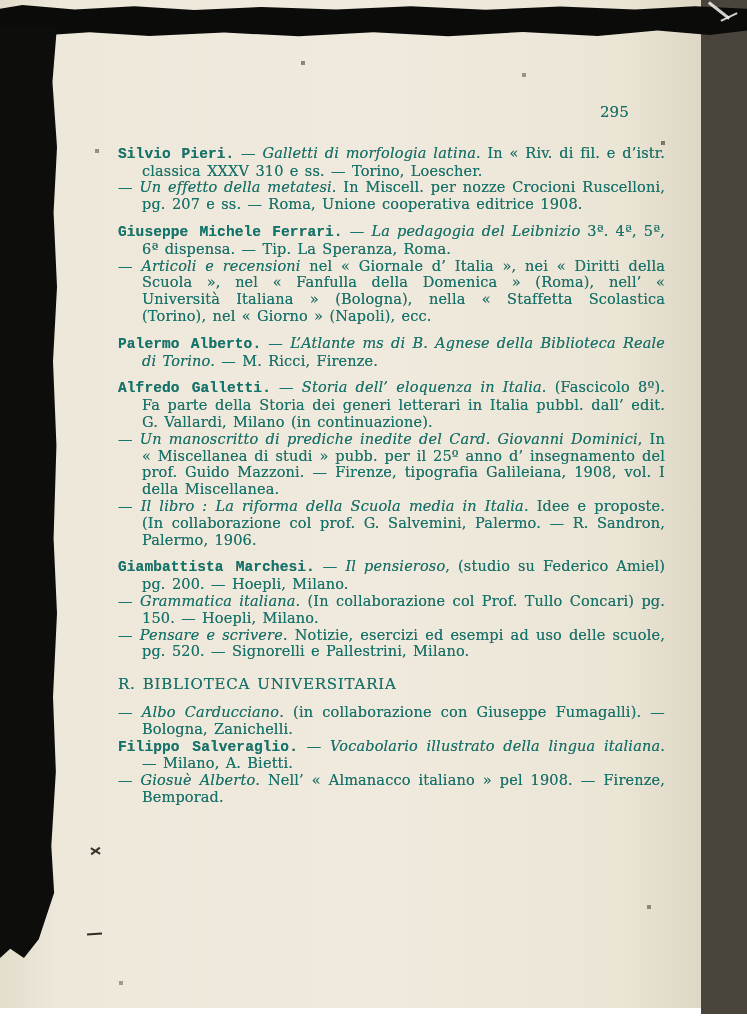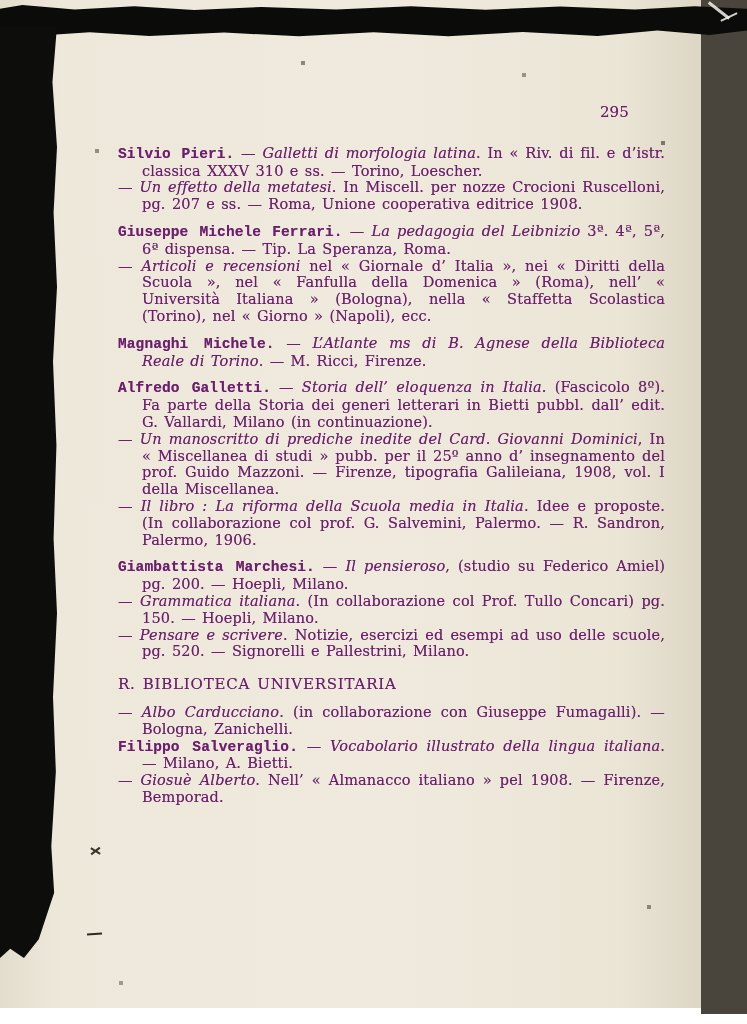--- a/index.html
+++ b/index.html
@@ -42,21 +42,21 @@
   #mark-star::before{transform:rotate(32deg);}
   #mark-star::after{transform:rotate(-38deg);}
   #mark-dash{position:absolute;left:87px;top:933px;width:15px;height:2px;background:#2f2a23;transform:rotate(-4deg);z-index:6;}
   
   #specks{position:absolute;left:0;top:0;width:2px;height:2px;z-index:4;background:transparent;
     box-shadow:302px 62px 0 1px #8d8675, 523px 74px 0 1px #9a9383, 662px 142px 0 1px #7d7666,
                96px 150px 0 1px #978f7d, 648px 906px 0 1px #8d8675, 120px 982px 0 1px #a29a88;}
   
   #content{
     position:absolute;left:118px;top:104px;width:547px;z-index:4;
-    color:#701a75;font-size:14.5px;line-height:16.8px;
+    color:#0f766e;font-size:14.5px;line-height:16.8px;
     letter-spacing:0.15px;word-spacing:1.5px;
     text-shadow:0 0 0.5px rgba(45,35,25,0.55);
   }
   #page-number{text-align:right;padding-right:36px;font-size:15px;margin-bottom:24px;}
   .entry{margin:0 0 10px 0;}
   .par{margin:0;text-align:justify;padding-left:24px;text-indent:-24px;}
   .b{font-weight:700;letter-spacing:0.1px;font-family:Liberation Mono, monospace;}
   .i{font-style:italic;}
   .section-heading{
     text-align:left;margin:16px 0 11px 0;font-size:15px;letter-spacing:0.8px;
@@ -80,24 +80,24 @@
   <div id="bibliography">
       <div class="entry">
         <p class="par"><span class="b">Silvio Pieri.</span><span> — </span><span class="i">Galletti di morfologia latina</span><span>. In « Riv. di fil. e d’istr. classica XXXV 310 e ss. — Torino, Loescher.</span></p>
         <p class="par"><span>— </span><span class="i">Un effetto della metatesi</span><span>. In Miscell. per nozze Crocioni Ruscelloni, pg. 207 e ss. — Roma, Unione cooperativa editrice 1908.</span></p>
       </div>
       <div class="entry">
         <p class="par"><span class="b">Giuseppe Michele Ferrari.</span><span> — </span><span class="i">La pedagogia del Leibnizio</span><span> 3ª. 4ª, 5ª, 6ª dispensa. — Tip. La Speranza, Roma.</span></p>
         <p class="par"><span>— </span><span class="i">Articoli e recensioni</span><span> nel « Giornale d’ Italia », nei « Diritti della Scuola », nel « Fanfulla della Domenica » (Roma), nell’ « Università Italiana » (Bologna), nella « Staffetta Scolastica (Torino), nel « Giorno » (Napoli), ecc.</span></p>
       </div>
       <div class="entry">
-        <p class="par"><span class="b">Magnaghi Michele.</span><span> — </span><span class="i">L’Atlante ms di B. Agnese della Biblioteca Reale di Torino</span><span>. — M. Ricci, Firenze.</span></p>
+        <p class="par"><span class="b">Palermo Alberto.</span><span> — </span><span class="i">L’Atlante ms di B. Agnese della Biblioteca Reale di Torino</span><span>. — M. Ricci, Firenze.</span></p>
       </div>
       <div class="entry">
-        <p class="par"><span class="b">Alfredo Galletti.</span><span> — </span><span class="i">Storia dell’ eloquenza in Italia</span><span>. (Fascicolo 8º). Fa parte della Storia dei generi letterari in Bietti pubbl. dall’ edit. G. Vallardi, Milano (in continuazione).</span></p>
+        <p class="par"><span class="b">Alfredo Galletti.</span><span> — </span><span class="i">Storia dell’ eloquenza in Italia</span><span>. (Fascicolo 8º). Fa parte della Storia dei generi letterari in Italia pubbl. dall’ edit. G. Vallardi, Milano (in continuazione).</span></p>
         <p class="par"><span>— </span><span class="i">Un manoscritto di prediche inedite del Card. Giovanni Dominici</span><span>, In « Miscellanea di studi » pubb. per il 25º anno d’ insegnamento del prof. Guido Mazzoni. — Firenze, tipografia Galileiana, 1908, vol. I della Miscellanea.</span></p>
         <p class="par"><span>— </span><span class="i">Il libro : La riforma della Scuola media in Italia</span><span>. Idee e proposte. (In collaborazione col prof. G. Salvemini, Palermo. — R. Sandron, Palermo, 1906.</span></p>
       </div>
       <div class="entry">
         <p class="par"><span class="b">Giambattista Marchesi.</span><span> — </span><span class="i">Il pensieroso</span><span>, (studio su Federico Amiel) pg. 200. — Hoepli, Milano.</span></p>
         <p class="par"><span>— </span><span class="i">Grammatica italiana</span><span>. (In collaborazione col Prof. Tullo Concari) pg. 150. — Hoepli, Milano.</span></p>
         <p class="par"><span>— </span><span class="i">Pensare e scrivere</span><span>. Notizie, esercizi ed esempi ad uso delle scuole, pg. 520. — Signorelli e Pallestrini, Milano.</span></p>
       </div>
       <div class="section-heading">R. BIBLIOTECA UNIVERSITARIA</div>
       <div class="entry">

